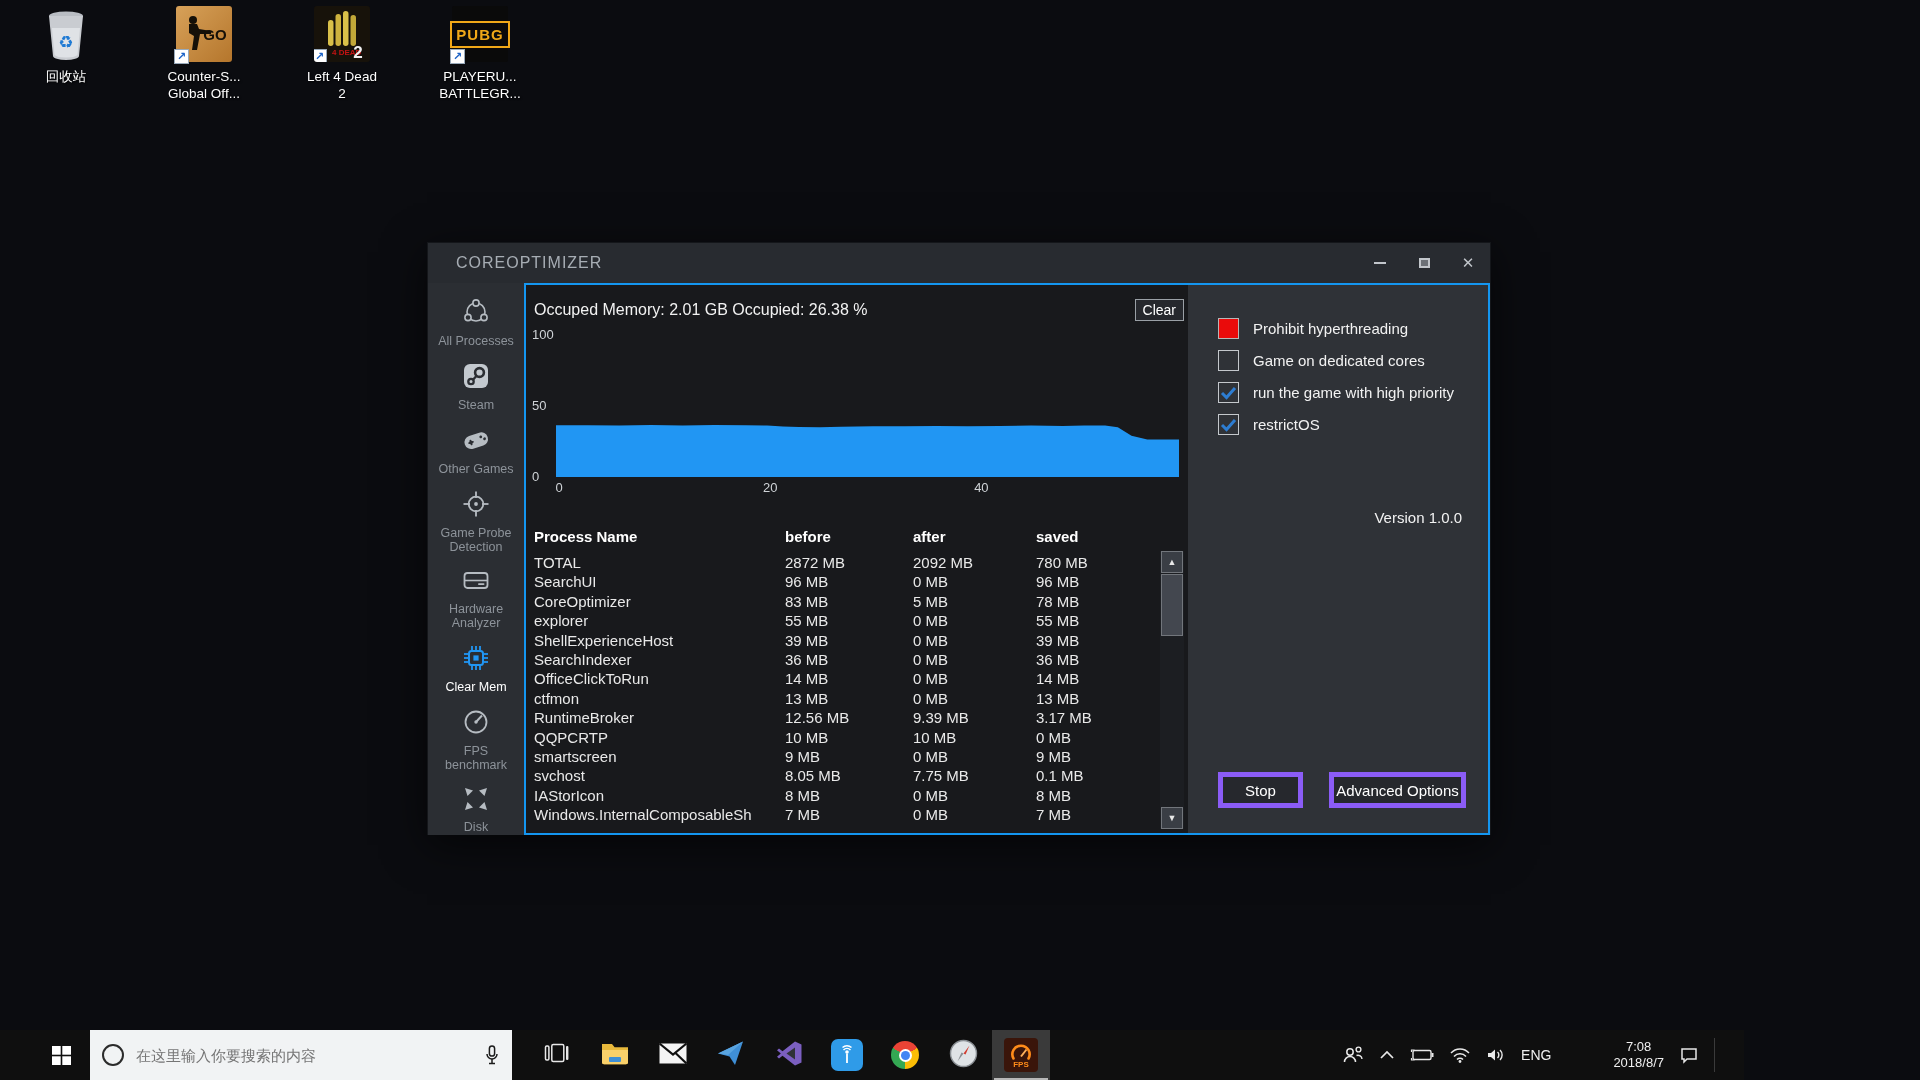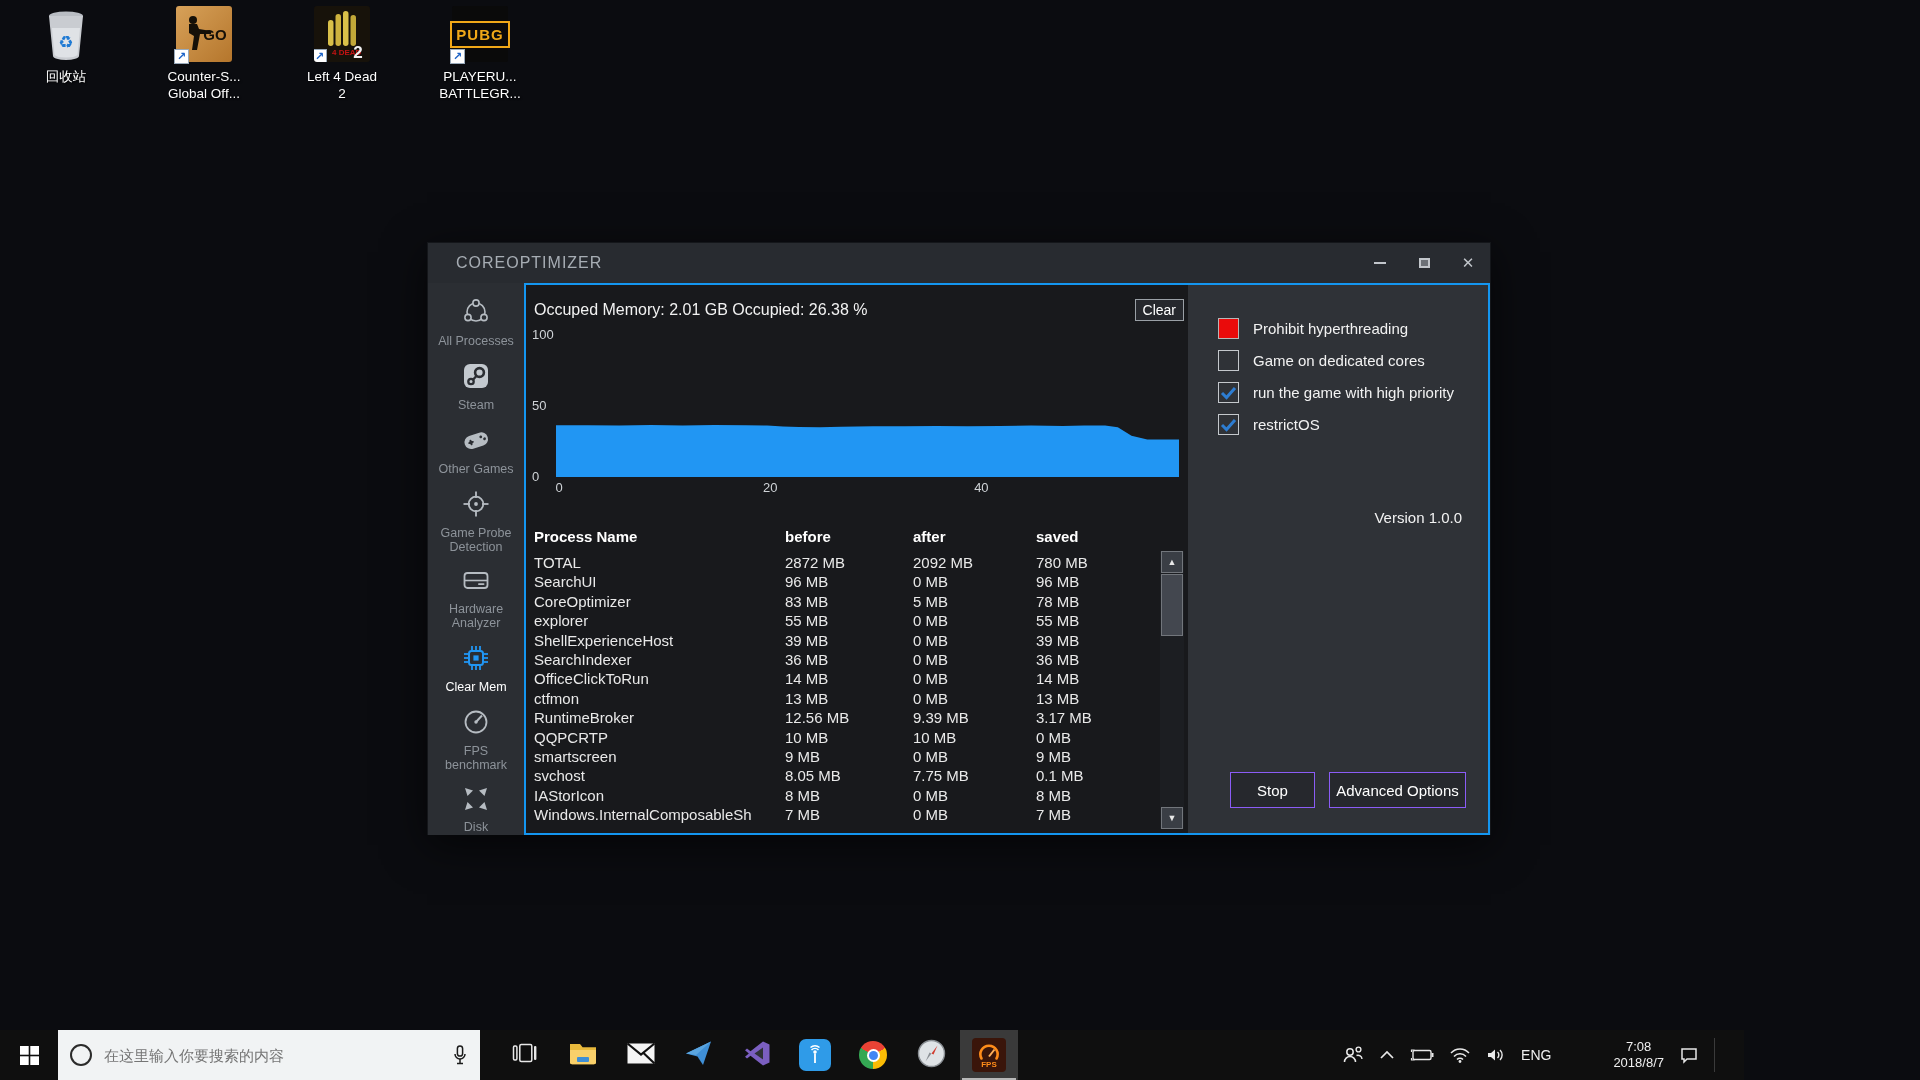--- a/index.html
+++ b/index.html
@@ -77,28 +77,28 @@
   .right-panel { flex:1; background:#2f3237; position:relative;padding-left:16px; }
   #options { position:absolute; top:33px; left:30px; right:10px; display:flex;
     flex-direction:column; gap:11px; }
   .opt-row { display:flex; align-items:center; gap:14px; cursor:pointer; }
   .opt-box { width:21px; height:21px; border:1px solid #c4c8cc; background:transparent;
     display:flex; align-items:center; justify-content:center; }
   .opt-box.red { background:#ea0b0b; border-color:#b7b7b7; }
   .opt-lbl { color:#f2f2f2; font-size:15px; }
   .version { position:absolute; top:224px; right:26px; color:#f2f2f2; font-size:15px; }
   .rp-buttons { position:absolute; bottom:25px; left:30px; right:22px; display:flex; justify-content:space-between; }
-  .rp-btn { background:#26282d; border:1px solid #8b5cf6; color:#fff; font-size:15px;
-    height:36px; cursor:pointer;margin-left:12px; }
+  .rp-btn { background:#26282d; border:5px solid #8b5cf6; color:#fff; font-size:15px;
+    height:36px; cursor:pointer; }
   .btn-stop { width:85px; }
   .btn-adv { width:137px; }
 
   
   #taskbar { position:absolute; left:0; bottom:0; width:1744px; height:50px; background:#0f0f0f;
-    display:flex; align-items:stretch; }
+    display:flex; align-items:stretch;padding-left:32px; }
   .tb-start { width:58px; display:flex; align-items:center; justify-content:center; cursor:pointer; }
   .tb-search { width:422px; background:#f1f3f4; display:flex; align-items:center; padding:0 12px; gap:12px; }
   .cortana-ring { width:22px; height:22px; border:2.5px solid #2b2b2b; border-radius:50%; }
   .tb-search input { flex:1; border:none; background:transparent; outline:none; font-size:15px;
     color:#3a3a3a; font-family:inherit; }
   #tb-apps { display:flex; margin-left:16px; }
   .tb-app { width:58px; display:flex; align-items:center; justify-content:center; cursor:pointer; position:relative; }
   .tb-app.active { background:#3a3a3a; }
   .tb-app.active::after { content:""; position:absolute; left:2px; right:2px; bottom:0; height:2.5px; background:#b7b7b7; }
   .tile-fps { width:34px; height:34px; background:#3a150a; border-radius:4px;

